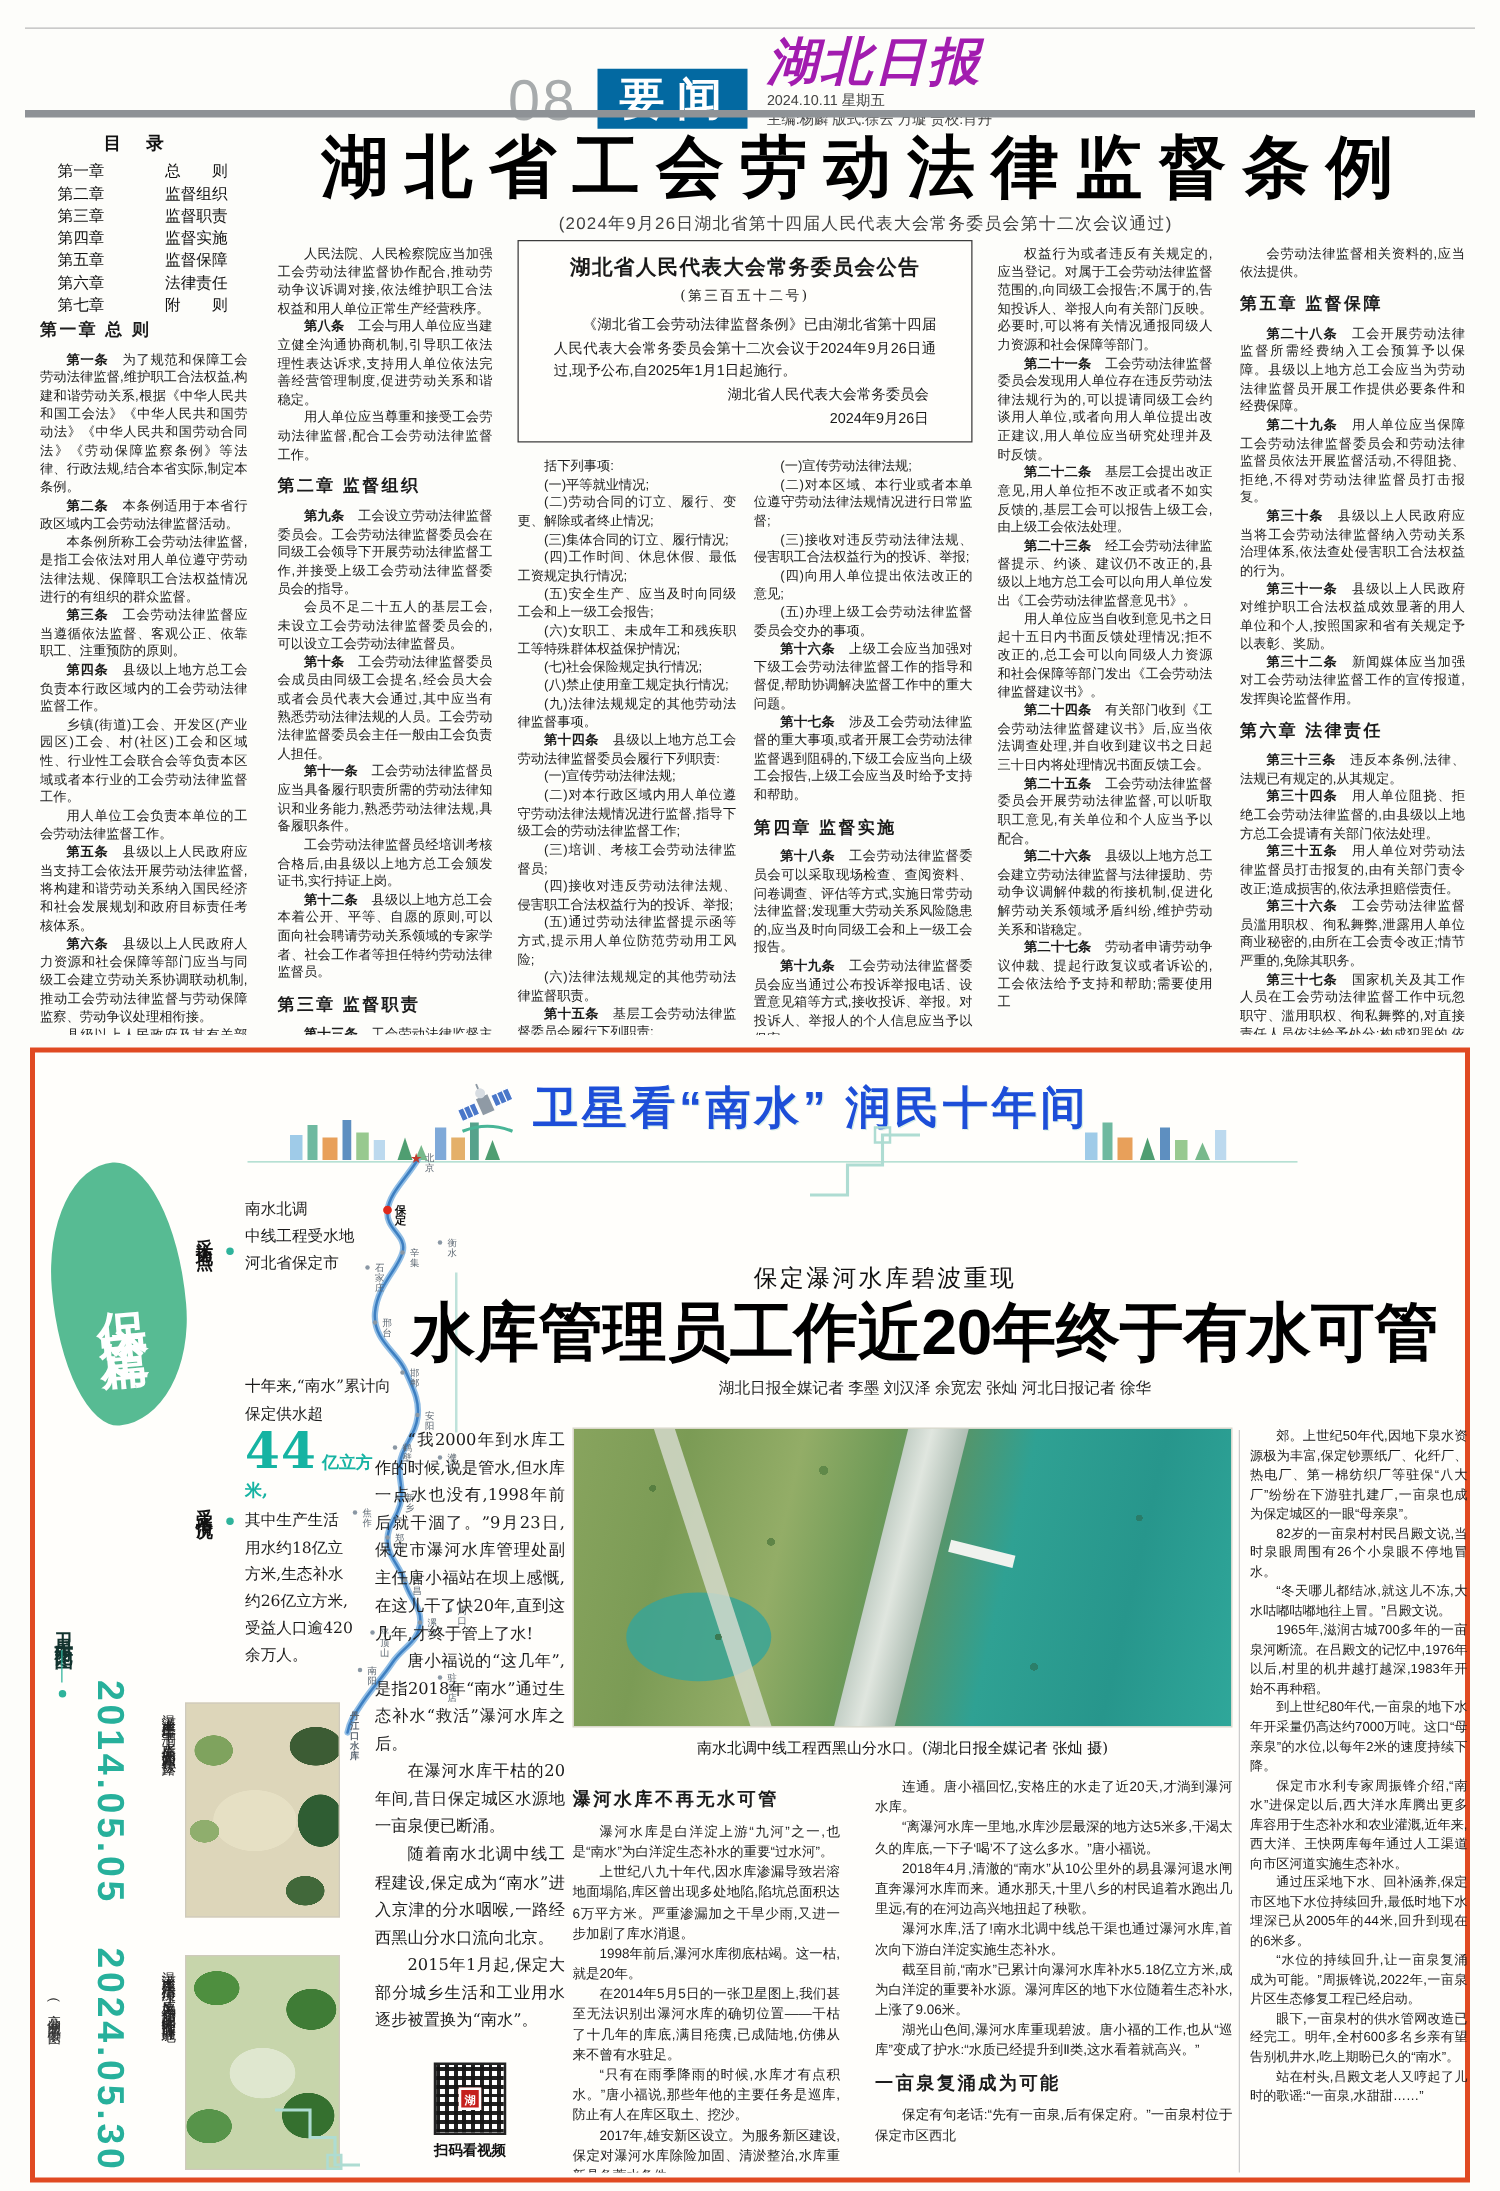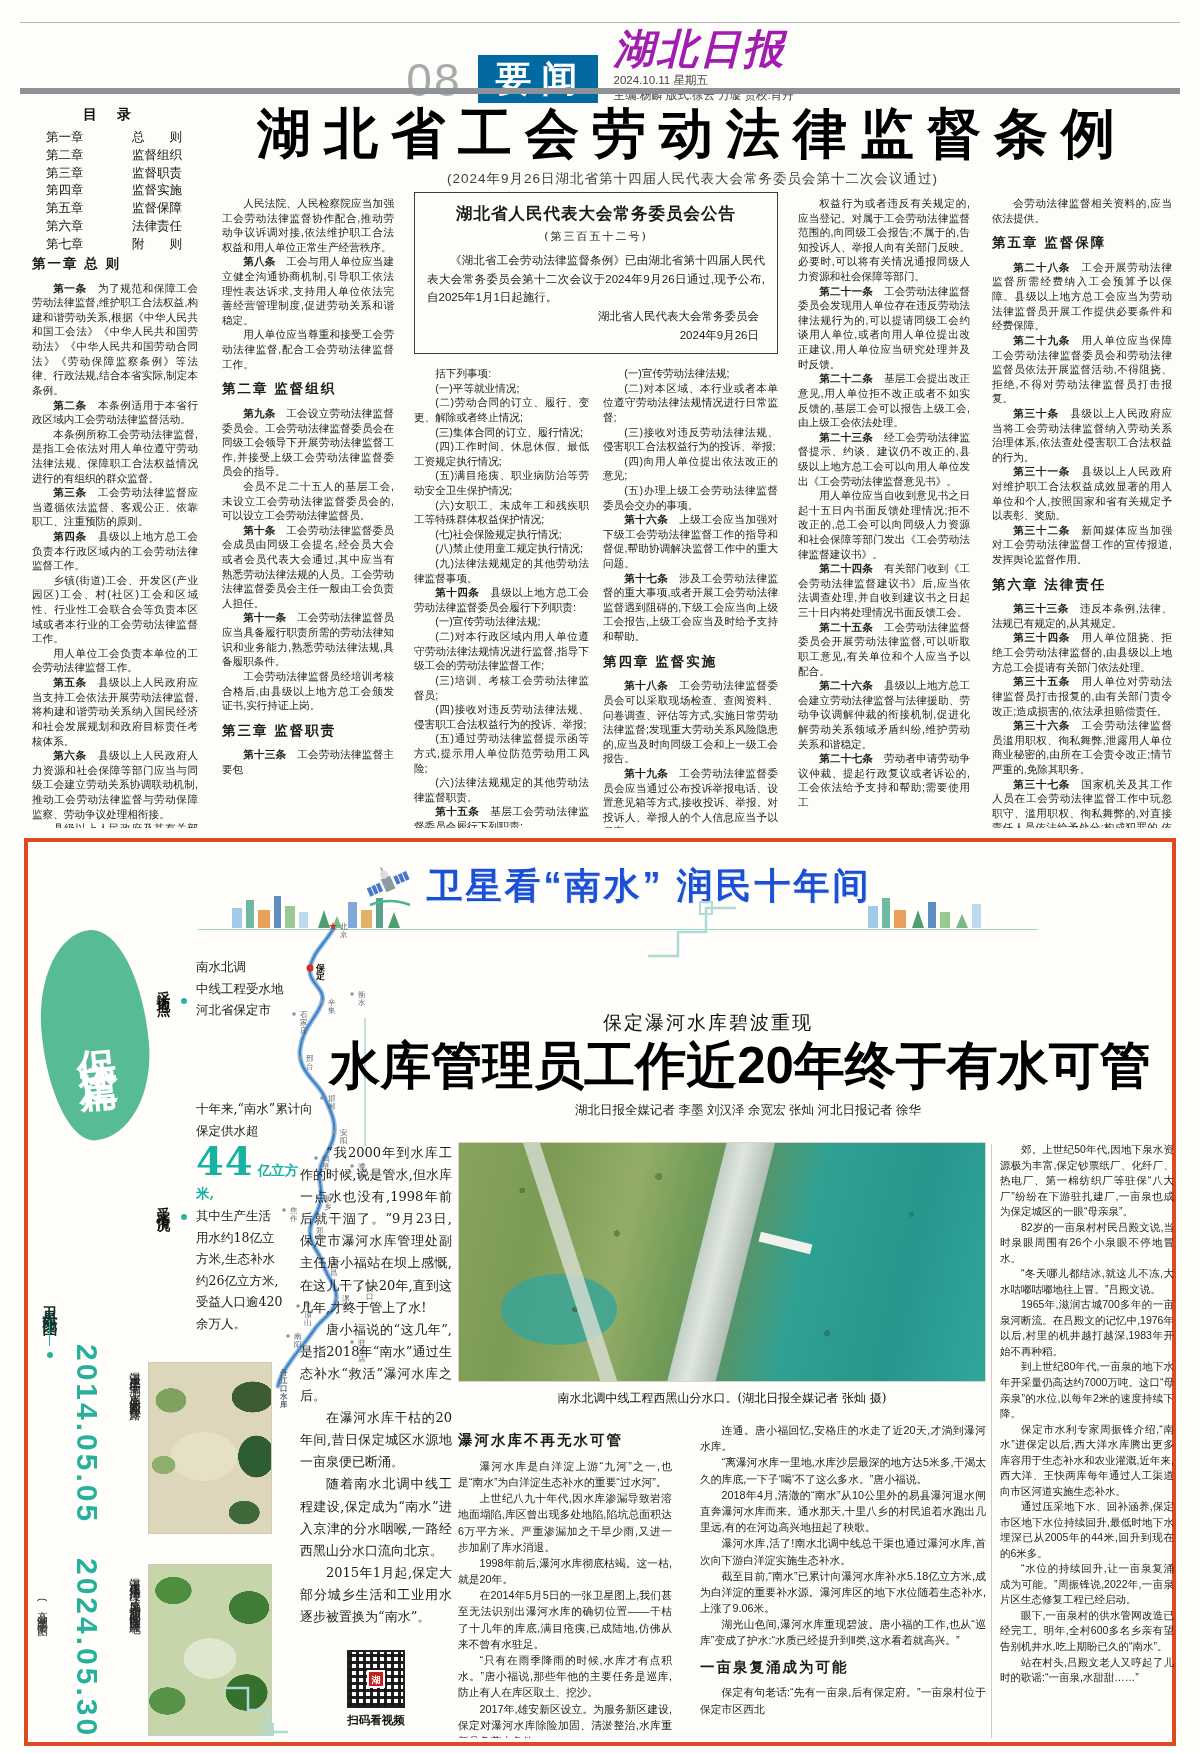--- a/index.html
+++ b/index.html
@@ -27,21 +27,21 @@
   .toc-title{text-align:center;font-weight:800;font-size:14px;letter-spacing:8px;margin-bottom:5px;}
   .toc-row{display:flex;justify-content:space-between;padding:0 8px 0 14px;line-height:1.42;}
 
   .ncol{position:absolute;font-size:10.6px;line-height:1.38;text-align:justify;color:#1c1c1c;overflow:hidden;}
   .para{margin:0;text-indent:2em;}
   .lead{font-weight:800;}
   .chap{font-weight:700;text-align:left;font-size:13.5px;letter-spacing:2px;margin:9px 0 7px;text-indent:0;}
   .c1{left:32px;top:246px;width:166px;height:582px;}
   .c2{left:222px;top:196px;width:172px;height:632px;}
   .c34{position:absolute;left:414px;top:192px;width:364px;height:636px;}
-  .notice{border:1.5px solid #3c3c3c;padding:10px 12px 9px;margin-bottom:12px;background:#fffefb;}
+  .notice{border:1.5px solid #3c3c3c;padding:10px 28px 9px;margin-bottom:12px;background:#fffefb;}
   .nt{text-align:center;font-weight:800;font-size:16.5px;letter-spacing:1px;}
   .nn{text-align:center;font-family:"DejaVu Serif","Liberation Serif",serif;font-size:11px;margin:4px 0 7px;letter-spacing:2px;}
   .nb{margin:0;font-size:11.5px;line-height:1.62;text-indent:2em;text-align:justify;}
   .ns{text-align:right;font-size:11.5px;line-height:1.62;padding-right:6px;}
   .c34row{display:flex;gap:14px;height:462px;overflow:hidden;}
   .c34row .ncol{position:static;width:175px;height:462px;}
   .c5{left:798px;top:196px;width:172px;height:632px;}
   .c6{left:992px;top:196px;width:180px;height:632px;}
 
   
@@ -201,40 +201,41 @@
   <div class="ncol c2" data-name="regulation-column-2">
       <p class="para" data-name="paragraph">人民法院、人民检察院应当加强工会劳动法律监督协作配合,推动劳动争议诉调对接,依法维护职工合法权益和用人单位正常生产经营秩序。</p>
       <p class="para" data-name="paragraph"><span class="lead">第八条</span>　工会与用人单位应当建立健全沟通协商机制,引导职工依法理性表达诉求,支持用人单位依法完善经营管理制度,促进劳动关系和谐稳定。</p>
       <p class="para" data-name="paragraph">用人单位应当尊重和接受工会劳动法律监督,配合工会劳动法律监督工作。</p>
       <div class="chap" data-name="heading">第二章 监督组织</div>
       <p class="para" data-name="paragraph"><span class="lead">第九条</span>　工会设立劳动法律监督委员会。工会劳动法律监督委员会在同级工会领导下开展劳动法律监督工作,并接受上级工会劳动法律监督委员会的指导。</p>
       <p class="para" data-name="paragraph">会员不足二十五人的基层工会,未设立工会劳动法律监督委员会的,可以设立工会劳动法律监督员。</p>
       <p class="para" data-name="paragraph"><span class="lead">第十条</span>　工会劳动法律监督委员会成员由同级工会提名,经会员大会或者会员代表大会通过,其中应当有熟悉劳动法律法规的人员。工会劳动法律监督委员会主任一般由工会负责人担任。</p>
       <p class="para" data-name="paragraph"><span class="lead">第十一条</span>　工会劳动法律监督员应当具备履行职责所需的劳动法律知识和业务能力,熟悉劳动法律法规,具备履职条件。</p>
       <p class="para" data-name="paragraph">工会劳动法律监督员经培训考核合格后,由县级以上地方总工会颁发证书,实行持证上岗。</p>
+      <p class="para" data-name="paragraph"><span class="lead">第十二条</span>　县级以上地方总工会本着公开、平等、自愿的原则,可以面向社会聘请劳动关系领域的专家学者、社会工作者等担任特约劳动法律监督员。</p>
       <div class="chap" data-name="heading">第三章 监督职责</div>
       <p class="para" data-name="paragraph"><span class="lead">第十三条</span>　工会劳动法律监督主要包</p>
     </div>
 
   <div class="c34" data-name="regulation-columns-3-4">
     <div class="notice" data-name="npc-notice-box">
       <div class="nt" data-name="notice-title">湖北省人民代表大会常务委员会公告</div>
       <div class="nn" data-name="notice-number">(第三百五十二号)</div>
       <p class="nb" data-name="notice-body">《湖北省工会劳动法律监督条例》已由湖北省第十四届人民代表大会常务委员会第十二次会议于2024年9月26日通过,现予公布,自2025年1月1日起施行。</p>
       <div class="ns" data-name="notice-signature">湖北省人民代表大会常务委员会</div>
       <div class="ns" data-name="notice-date">2024年9月26日</div>
     </div>
     <div class="c34row">
       <div class="ncol" data-name="regulation-column-3">
           <p class="para" data-name="paragraph">括下列事项:</p>
           <p class="para" data-name="paragraph">(一)平等就业情况;</p>
           <p class="para" data-name="paragraph">(二)劳动合同的订立、履行、变更、解除或者终止情况;</p>
           <p class="para" data-name="paragraph">(三)集体合同的订立、履行情况;</p>
           <p class="para" data-name="paragraph">(四)工作时间、休息休假、最低工资规定执行情况;</p>
-          <p class="para" data-name="paragraph">(五)满目疮痍、职业病防治等劳动安全卫生保护情况;</p>
+          <p class="para" data-name="paragraph">(五)安全生产、应当及时向同级工会和上一级工会报告;</p>
           <p class="para" data-name="paragraph">(六)女职工、未成年工和残疾职工等特殊群体权益保护情况;</p>
           <p class="para" data-name="paragraph">(七)社会保险规定执行情况;</p>
           <p class="para" data-name="paragraph">(八)禁止使用童工规定执行情况;</p>
           <p class="para" data-name="paragraph">(九)法律法规规定的其他劳动法律监督事项。</p>
           <p class="para" data-name="paragraph"><span class="lead">第十四条</span>　县级以上地方总工会劳动法律监督委员会履行下列职责:</p>
           <p class="para" data-name="paragraph">(一)宣传劳动法律法规;</p>
           <p class="para" data-name="paragraph">(二)对本行政区域内用人单位遵守劳动法律法规情况进行监督,指导下级工会的劳动法律监督工作;</p>
           <p class="para" data-name="paragraph">(三)培训、考核工会劳动法律监督员;</p>
           <p class="para" data-name="paragraph">(四)接收对违反劳动法律法规、侵害职工合法权益行为的投诉、举报;</p>
           <p class="para" data-name="paragraph">(五)通过劳动法律监督提示函等方式,提示用人单位防范劳动用工风险;</p>

